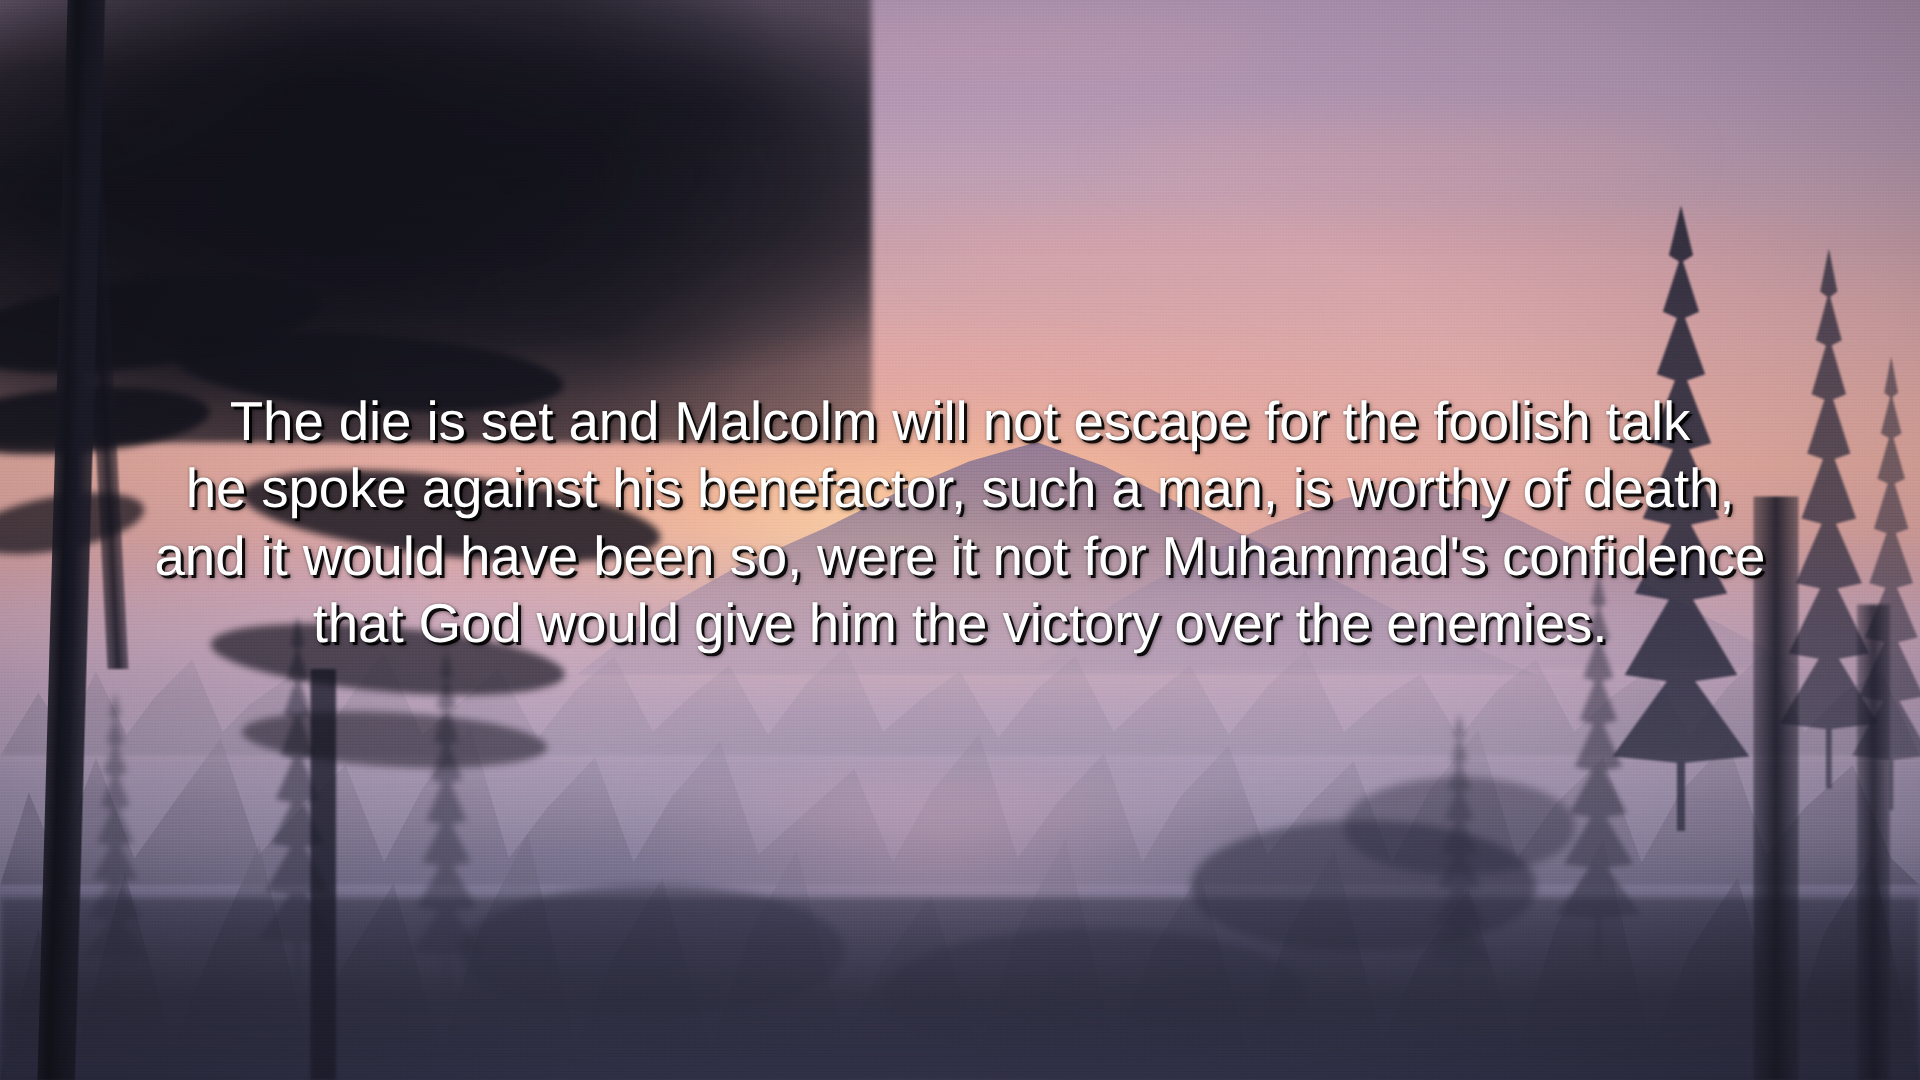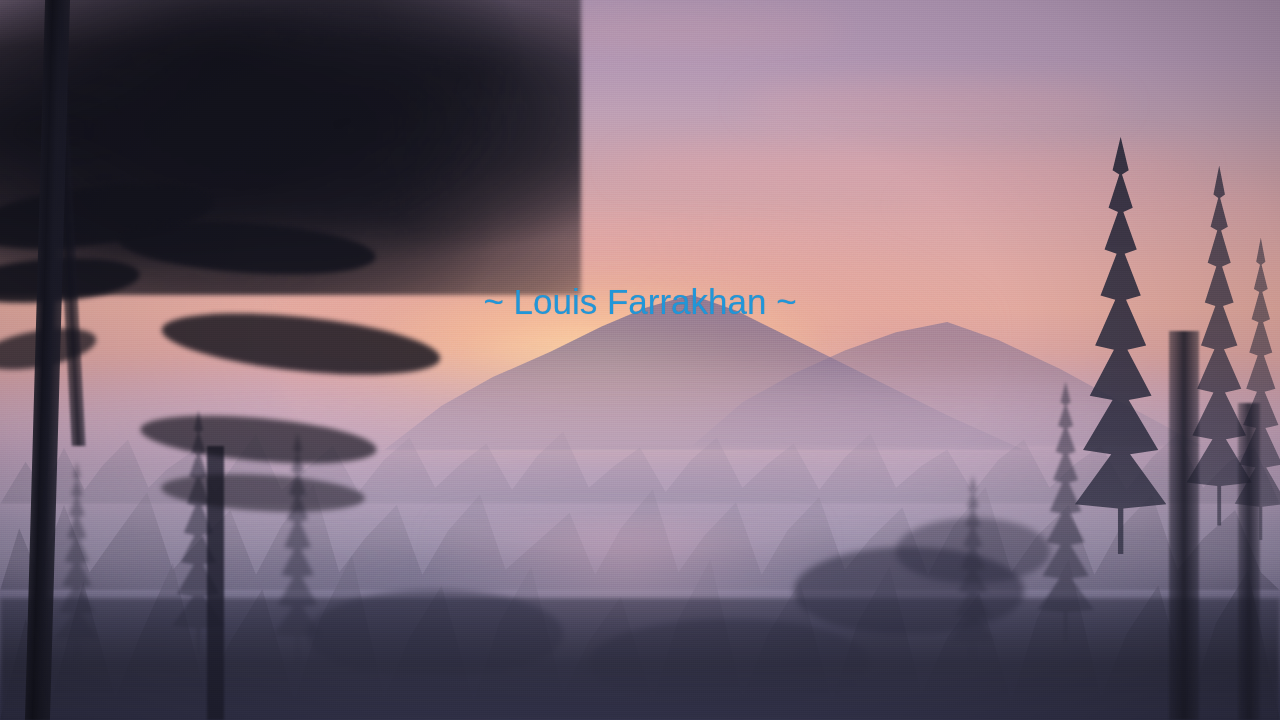--- a/index.html
+++ b/index.html
@@ -430,16 +430,19 @@
       <div class="btl-br b7"></div>
       <div class="btl-trunk2"></div>
       <div class="btl-trunk"></div>
     </div>
 
     <div class="grain"></div>
     <div class="vignette"></div>
   </div>
 
   <div class="overlay">
-    <div class="author-text">~ Louis Farrakhan ~</div>
+    <div class="quote-text">The die is set and Malcolm will not escape for the foolish talk
+he spoke against his benefactor, such a man, is worthy of death,
+and it would have been so, were it not for Muhammad's confidence
+that God would give him the victory over the enemies.</div>
   </div>
 
 </div>
 
 </body></html>

